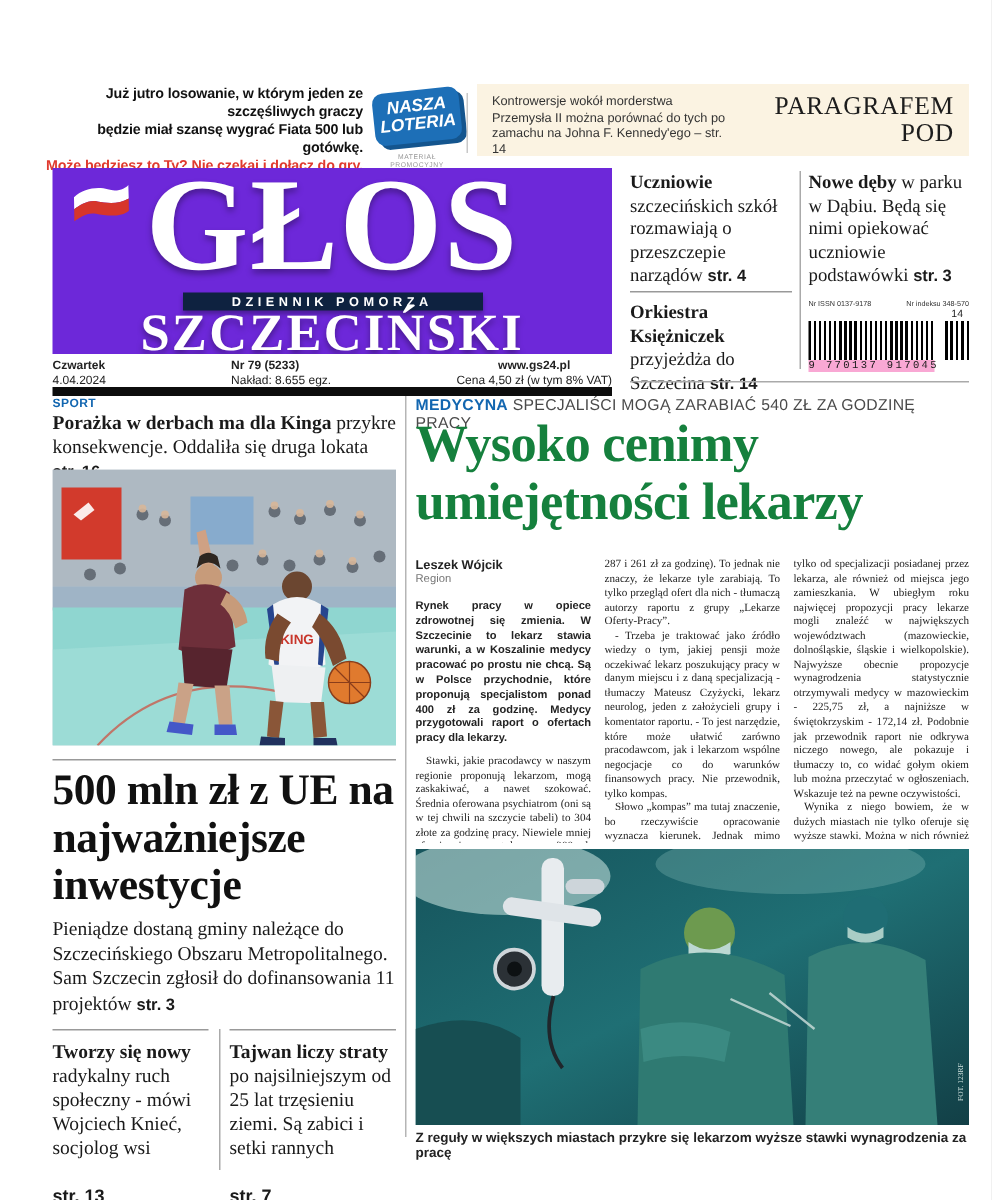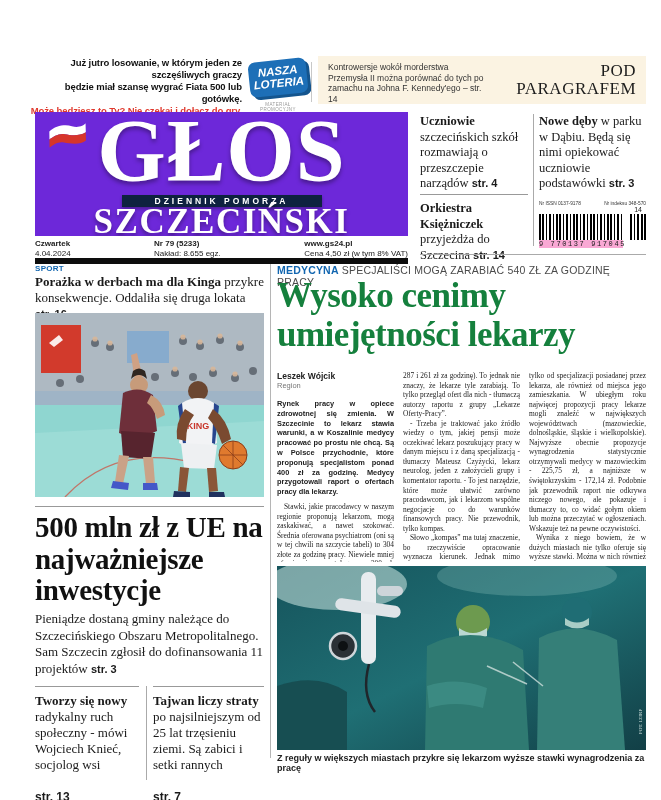--- a/index.html
+++ b/index.html
@@ -39,21 +39,21 @@
             text-shadow:0 3px 4px rgba(0,0,0,.35)}
   .mast-band{position:absolute;left:50%;top:83px;transform:translateX(-50%);width:200px;
             background:#0e2240;font-size:8.5px;font-weight:bold;letter-spacing:3px;
             line-height:12px;box-shadow:0 2px 3px rgba(0,0,0,.3)}
   .mast-sub{position:absolute;left:0;top:90px;width:100%;font-family:"Liberation Serif",serif;
             font-weight:bold;font-size:35px;line-height:40px;letter-spacing:1.5px;
             text-shadow:0 3px 4px rgba(0,0,0,.35)}
   .mast-meta{position:absolute;left:35px;top:239px;width:373px;display:flex;
             justify-content:space-between;font-size:8px;line-height:10px;color:#222}
   .mast-meta b{display:block}
-  .mast-meta .right{text-align:left}
+  .mast-meta .right{text-align:center}
   .blackbar{position:absolute;left:35px;top:258px;width:373px;height:6px;background:#0d0d0d}
 
   
   .teaser{font-family:"Liberation Serif",serif;font-size:12.5px;line-height:15.5px;color:#1a1a1a}
   .teaser b{font-weight:bold}
   .pageref{font-family:"Liberation Sans",sans-serif;font-weight:bold;font-size:11px}
   .tz1{position:absolute;left:420px;top:114px;width:108px}
   .tz2{position:absolute;left:539px;top:114px;width:107px}
   .tz-div{position:absolute;left:533px;top:114px;height:132px;border-left:1px solid #aaa}
   .tz1-rule{position:absolute;left:420px;top:194px;width:108px;border-top:1px solid #999}
@@ -127,22 +127,22 @@
       <div>LOTERIA</div>
     </div>
     <div class="logo-sub">MATERIAŁ PROMOCYJNY</div>
   </div>
 
   <div class="vdiv1"></div>
 
   <div class="podpar">
     <div class="podpar-text">Kontrowersje wokół morderstwa Przemysła II można porównać do tych po zamachu na Johna F. Kennedy'ego – str. 14</div>
     <div class="podpar-title serif">
+      <div>PARAGRAFEM</div>
       <div>POD</div>
-      <div>PARAGRAFEM</div>
     </div>
   </div>
 
   <div class="masthead">
     <svg class="flag" viewBox="0 0 40 26">
       <g transform="rotate(-8 20 13)">
         <path d="M3 7 C10 2, 20 2, 26 5 C32 8, 38 6, 40 4 L39 13 C32 16, 24 14, 18 12 C12 10, 6 13, 2 15 Z" fill="#fff"></path>
         <path d="M2 15 C6 13, 12 10, 18 12 C24 14, 32 16, 39 13 L38 21 C32 25, 22 22, 16 20 C10 18, 5 21, 1 23 Z" fill="#d6352b"></path>
       </g>
     </svg>

